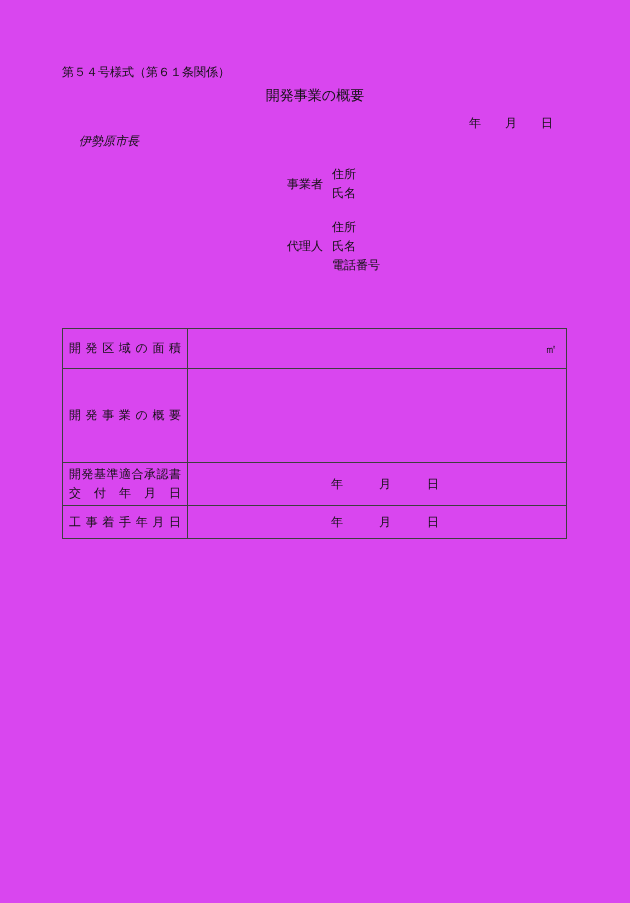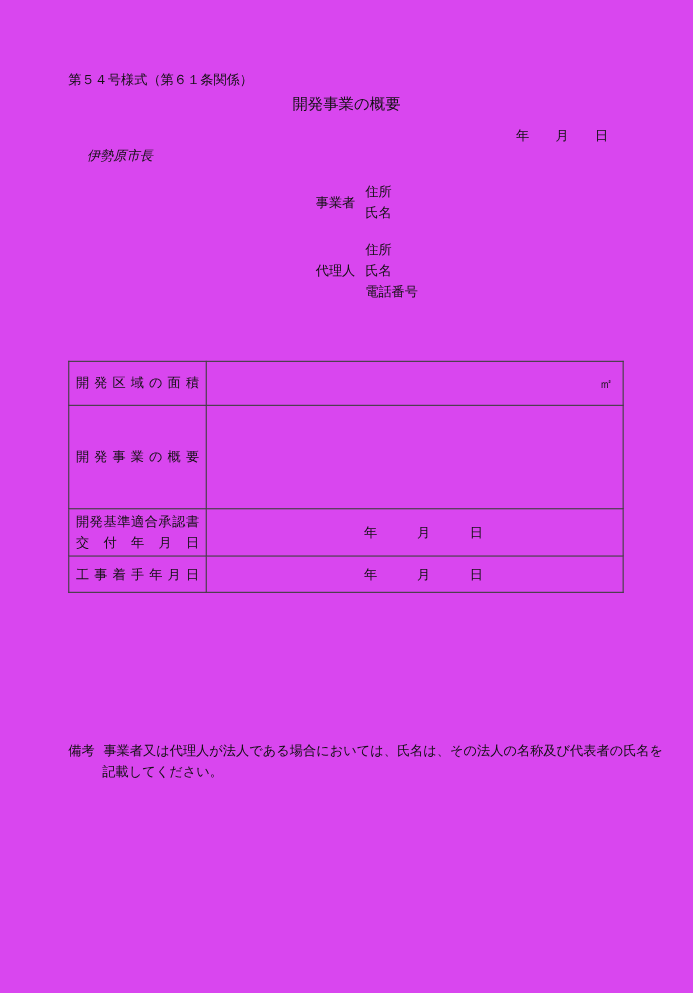--- a/index.html
+++ b/index.html
@@ -119,20 +119,14 @@
       </tr>
       <tr class="r5">
         <th class="label">
           <span class="jl">工事着手年月日</span>
         </th>
         <td class="value center">年　　　月　　　日</td>
       </tr>
     </tbody>
   </table>
 
-  <div class="abs note">
-    <div class="note-line1">
-      <span>備考</span><span class="gap"></span><span>事業者又は代理人が法人である場合においては、氏名は、その法人の名称及び代表者の氏名を</span>
-    </div>
-    <div class="note-line2">記載してください。</div>
-  </div>
 
 </div>
 
 </body></html>

